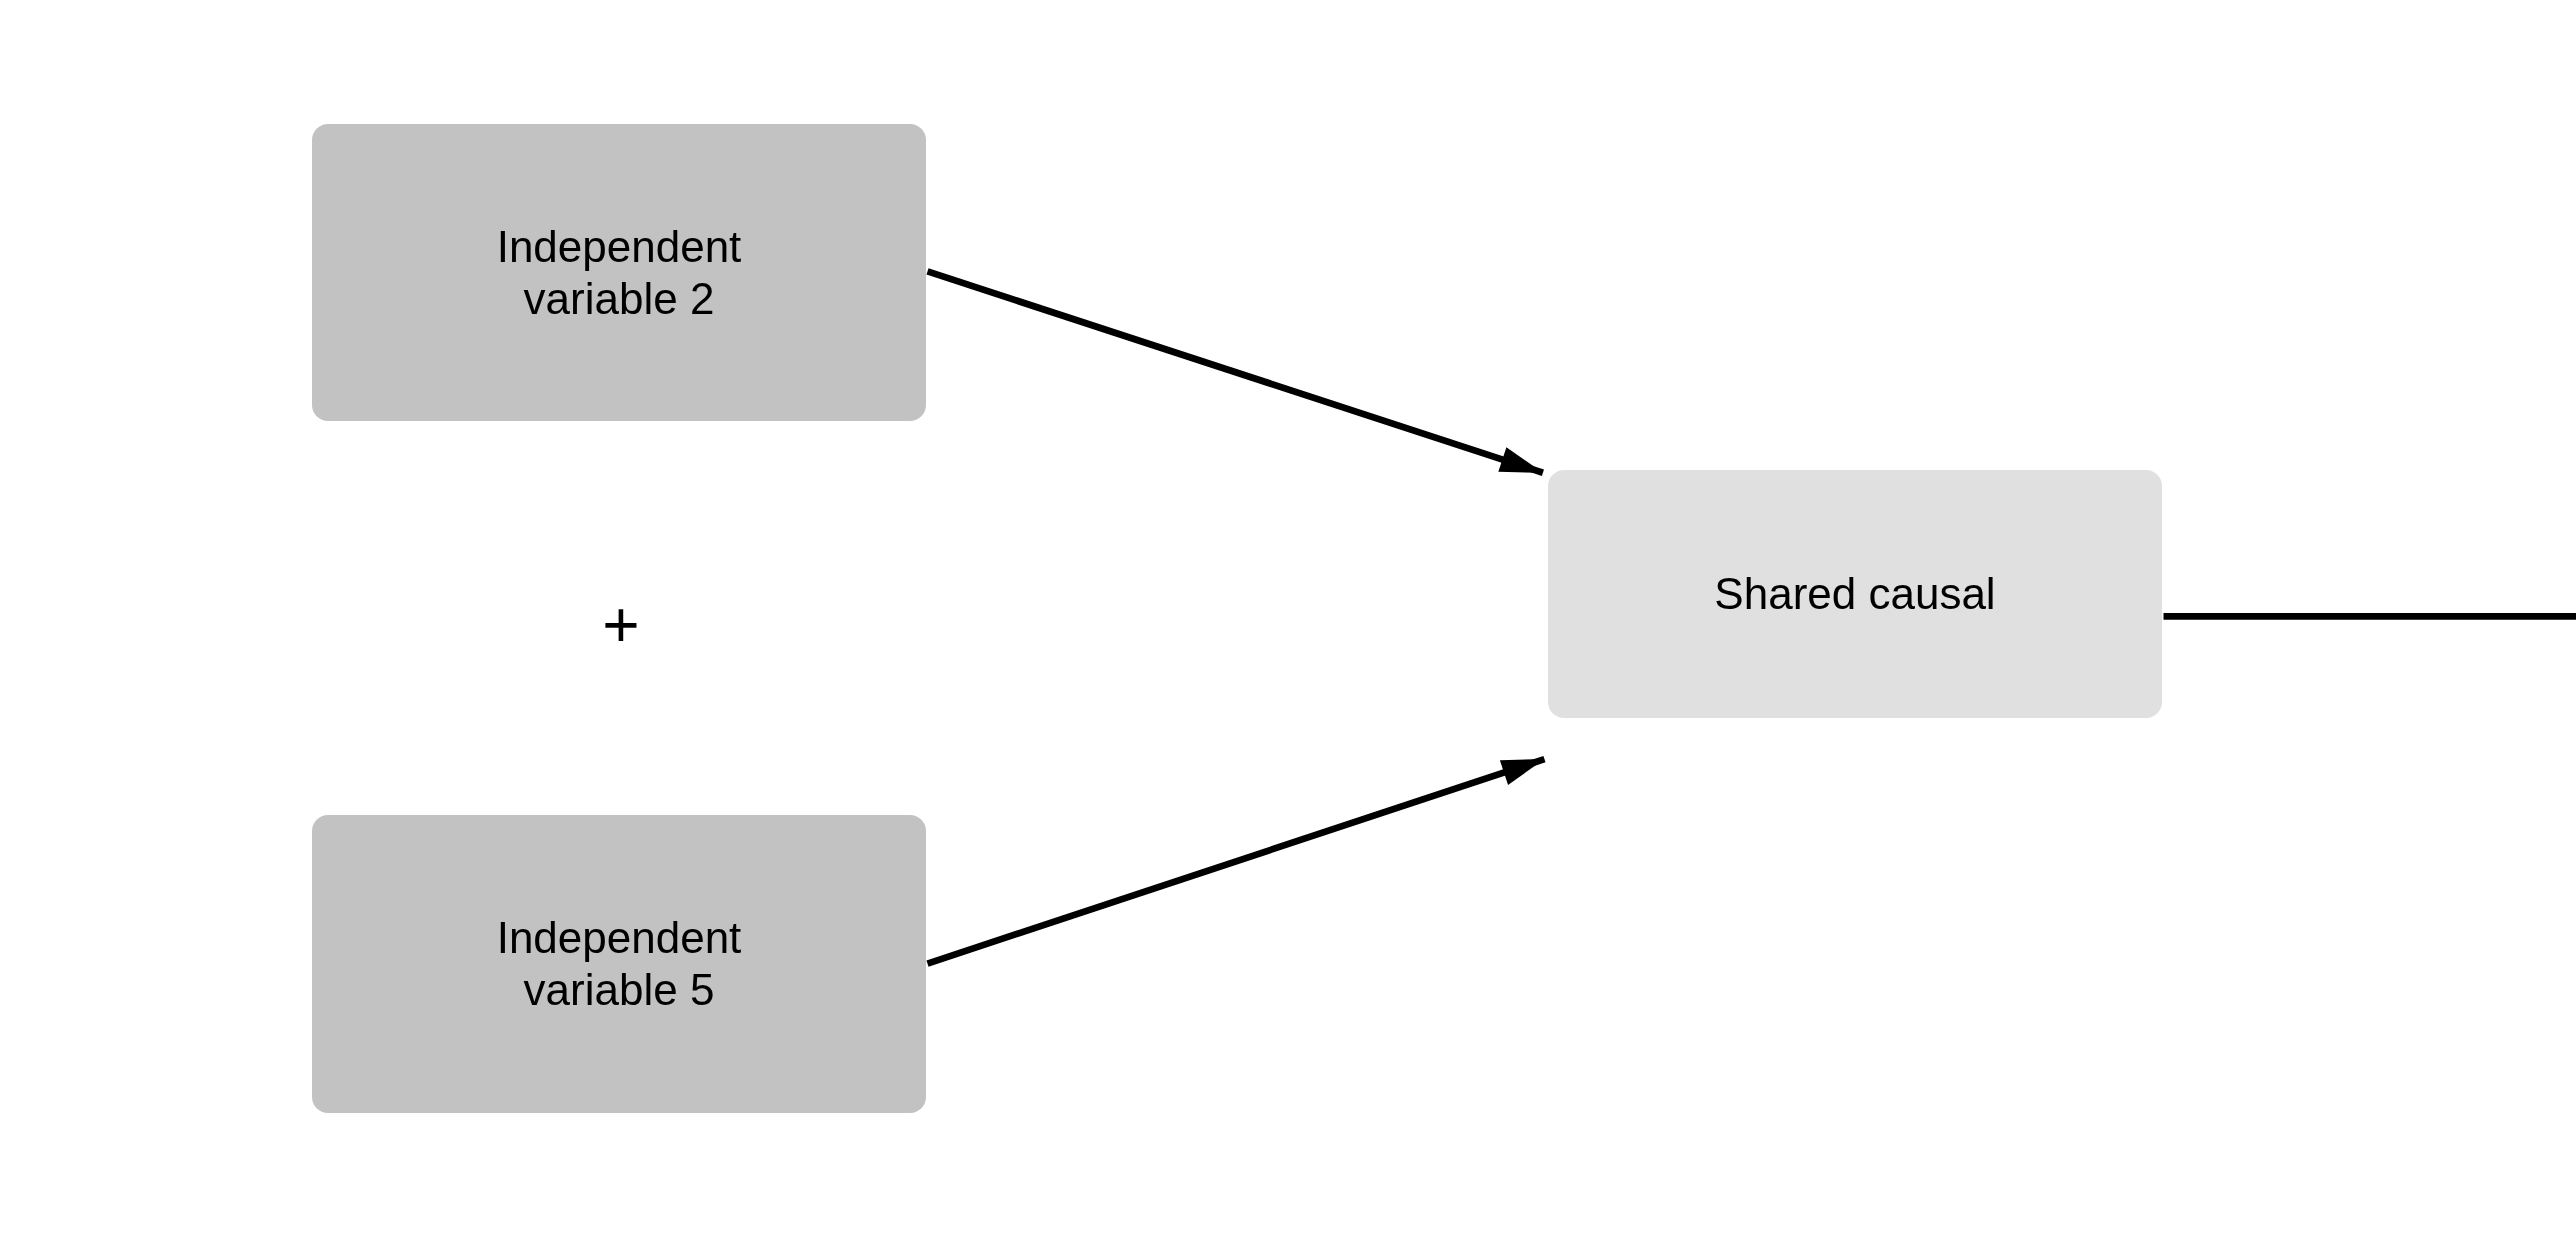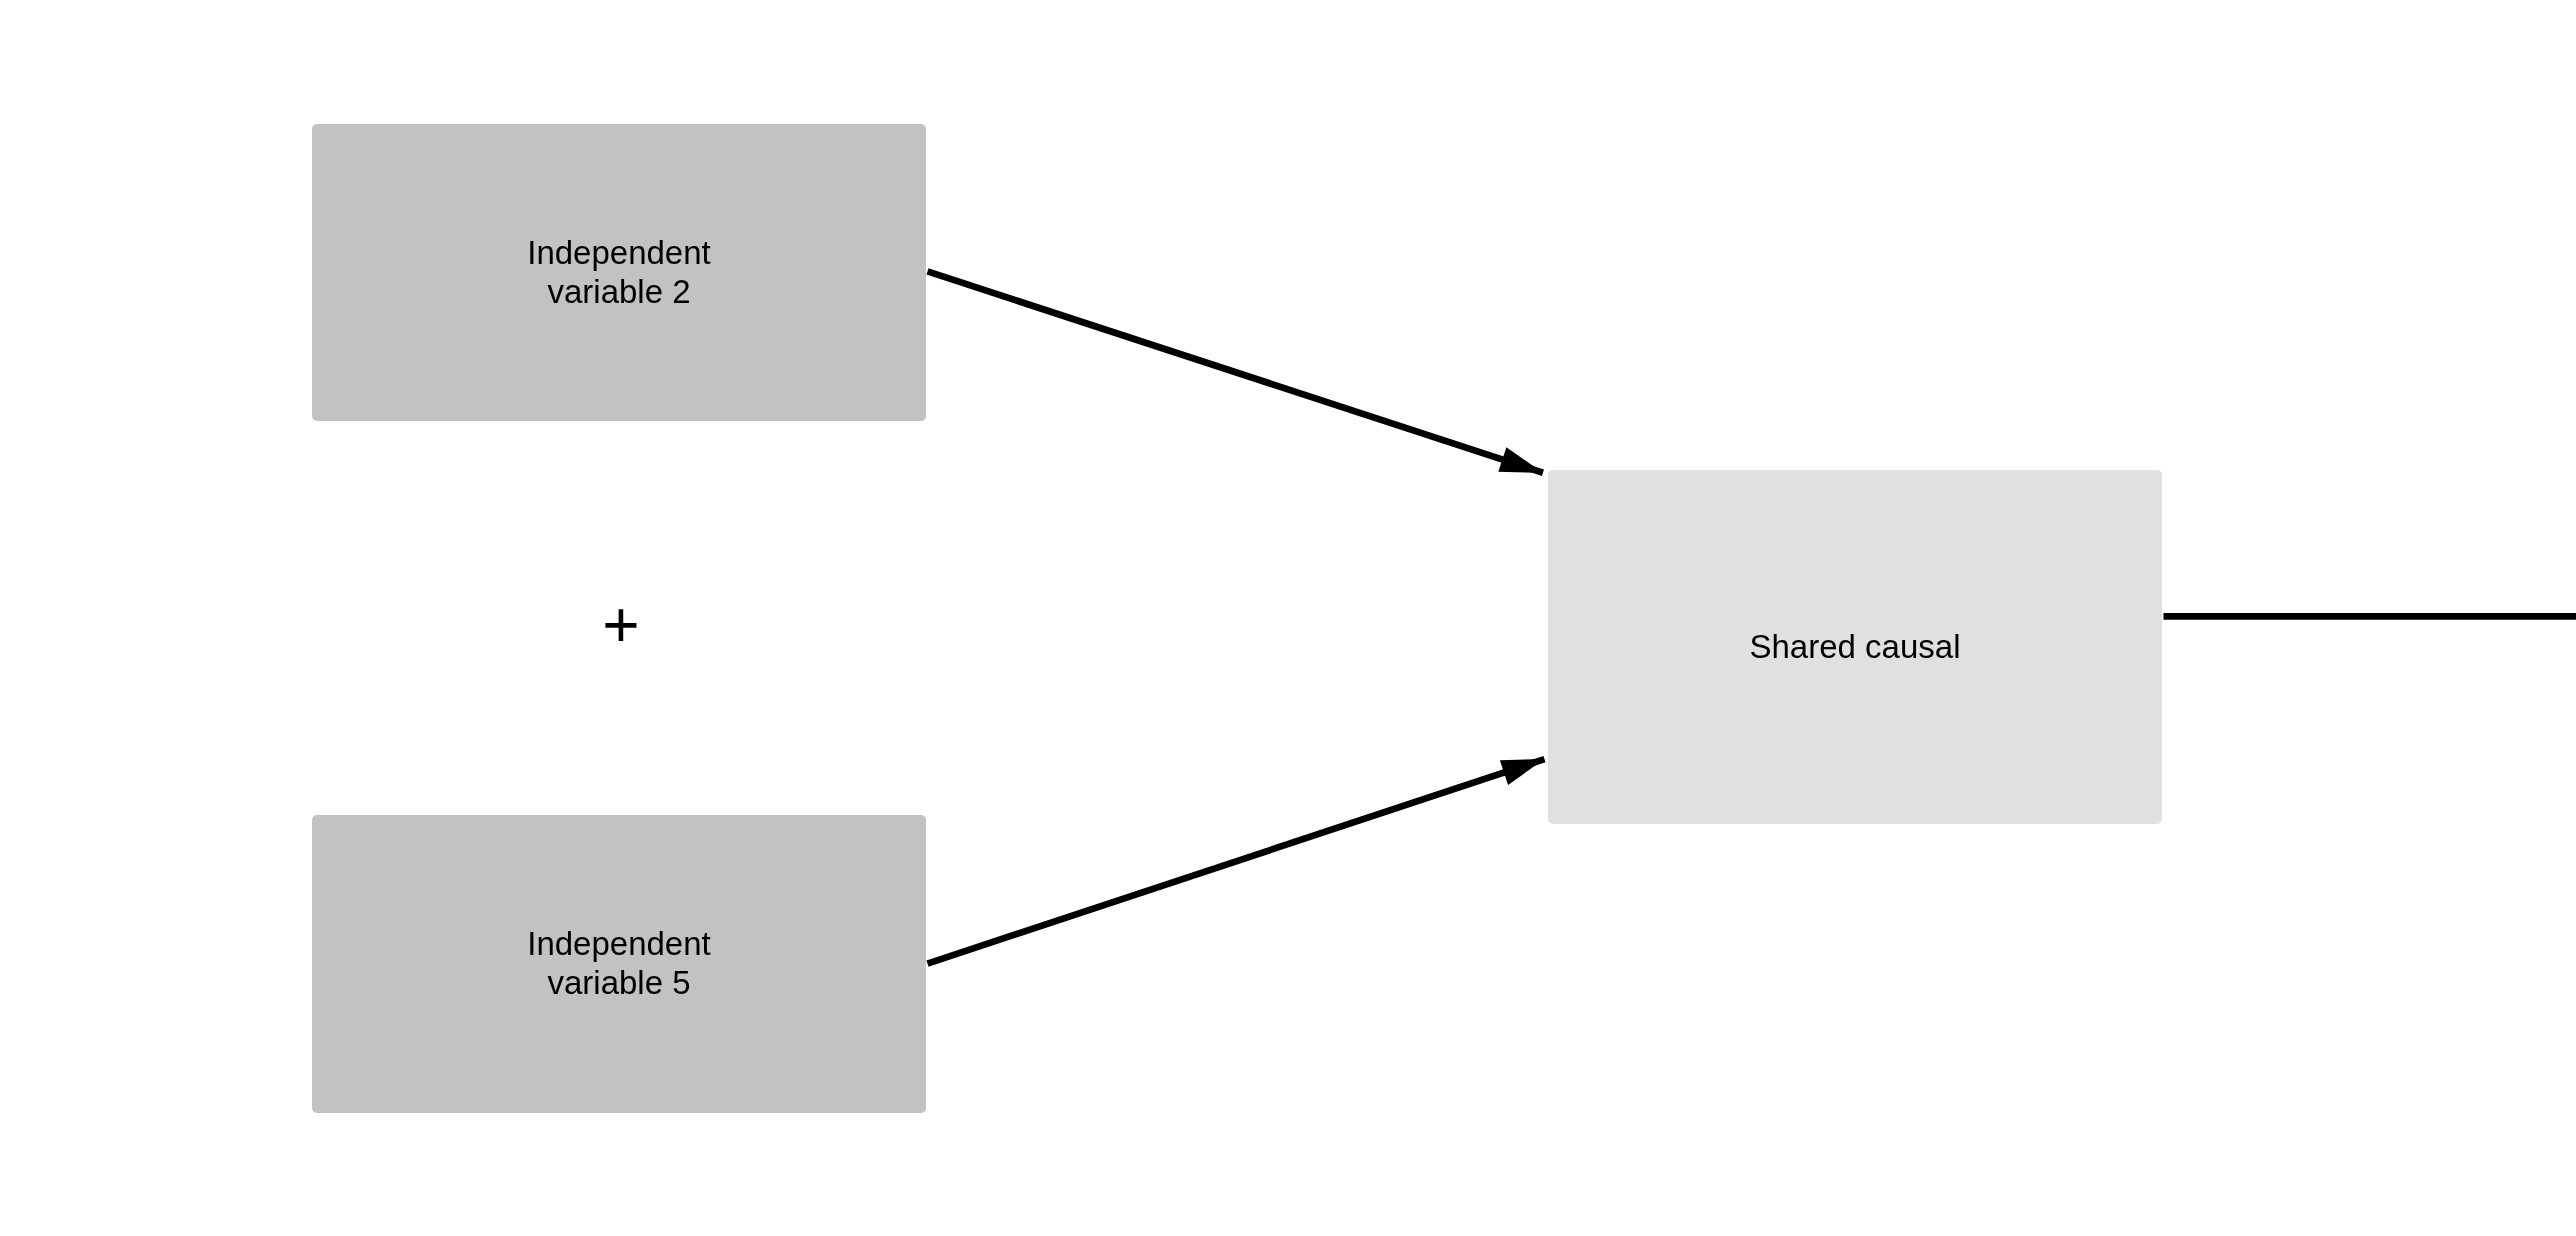--- a/index.html
+++ b/index.html
@@ -25,32 +25,32 @@
     top: 0;
     width: 3709px;
     height: 1236px;
   }
   .node {
     position: absolute;
     display: flex;
     flex-direction: column;
     align-items: center;
     justify-content: center;
-    border-radius: 5px;
+    border-radius: 16px;
     color: #000000;
-    font-size: 33px;
+    font-size: 44px;
     line-height: 1.18;
     text-align: center;
   }
   .node-fill-dark { background: #c2c2c2; }
   .node-fill-light { background: #e0e0e0; }
 
   .node-iv1 { left: 312px;  top: 124px;  width: 614px; height: 297px; }
   .node-iv2 { left: 312px;  top: 815px; width: 614px; height: 298px; }
-  .node-mech { left: 1548px; top: 470px;  width: 614px; height: 354px; }
+  .node-mech { left: 1548px; top: 470px;  width: 614px; height: 248px; }
 
   .plus-operator {
     position: absolute;
     left: 621px;
     top: 625px;
     transform: translate(-50%, -50%);
     font-size: 64px;
     color: #000000;
     font-weight: 400;
   }

